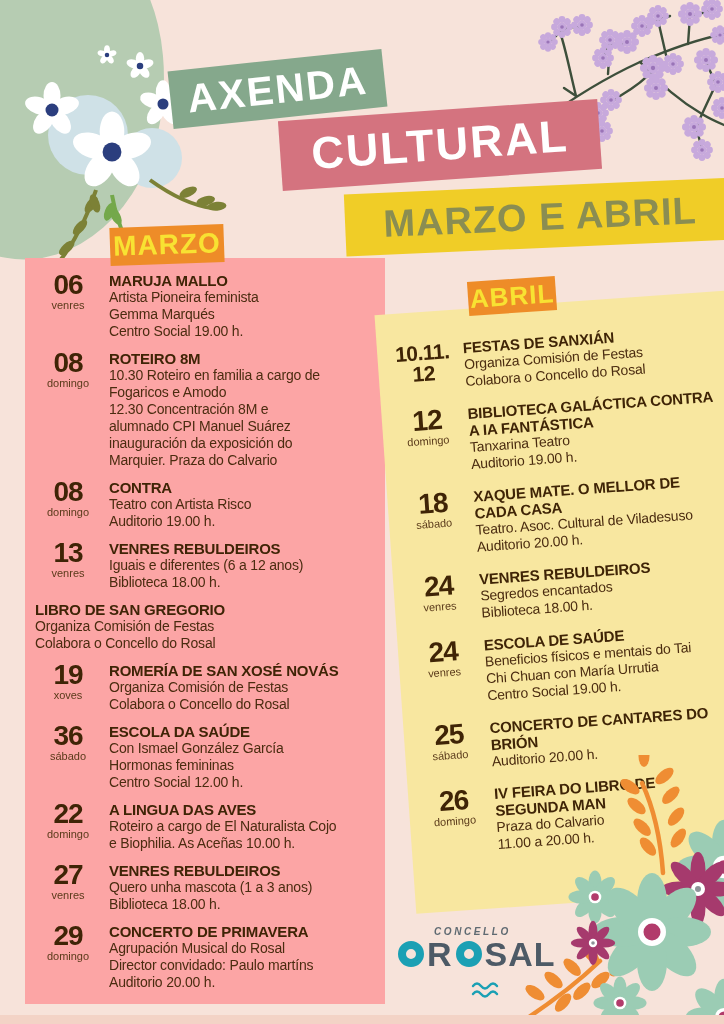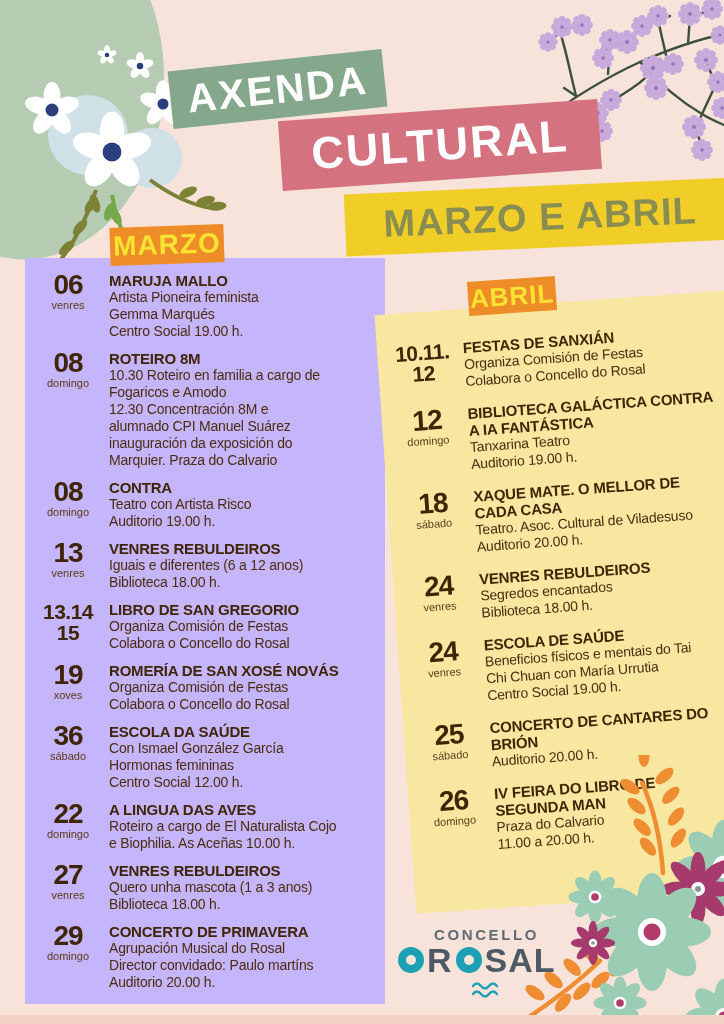--- a/index.html
+++ b/index.html
@@ -18,42 +18,42 @@
   .banner{position:absolute;display:flex;align-items:center;justify-content:center;font-weight:800;}
   .banner-axenda{left:170px;top:60px;width:215px;height:58px;background:#85a88c;transform:rotate(-6deg);
     color:#fff;font-size:40px;letter-spacing:2px;}
   .banner-cultural{left:280px;top:110px;width:320px;height:70px;background:#d4737f;transform:rotate(-4deg);
     color:#fff;font-size:45px;letter-spacing:2px;}
   .banner-period{left:345px;top:186px;width:390px;height:62px;background:#f0cd27;transform:rotate(-2.5deg);
     color:#8a8d52;font-size:38px;letter-spacing:1px;}
 
   
   .panel{position:absolute;box-sizing:border-box;}
-  .panel-marzo{left:25px;top:258px;width:360px;height:746px;background:#c4b5fd;padding:14px 8px 0 10px;}
+  .panel-marzo{left:25px;top:258px;width:360px;height:746px;background:#fca5a5;padding:14px 8px 0 10px;}
   .panel-april{left:395px;top:302px;width:360px;height:600px;background:#f8e7a0;padding:30px 26px 0 12px;transform:rotate(-4deg);}
 
   .tab{position:absolute;display:flex;align-items:center;justify-content:center;background:#ee8c28;
     color:#f8e232;font-weight:800;z-index:5;}
   .tab-marzo{left:110px;top:226px;width:114px;height:38px;font-size:28px;letter-spacing:1px;transform:rotate(-2deg);}
   .tab-april{left:468px;top:279px;width:88px;height:34px;font-size:26px;letter-spacing:1px;transform:rotate(-4deg);}
 
   
   .event{display:flex;gap:8px;margin-bottom:10px;color:#4b2c10;}
   .panel-april .event{margin-bottom:15px;}
   .day-col{width:66px;flex-shrink:0;text-align:center;}
   .day-num{font-size:28px;font-weight:800;line-height:25px;letter-spacing:-1px;color:#3f2406;}
   .day-num.long{font-size:21px;line-height:21px;letter-spacing:-0.5px;}
   .weekday{font-size:11px;line-height:12px;margin-top:2px;color:#5a3a1a;}
   .ev-body{font-size:14px;line-height:17px;letter-spacing:-0.2px;}
   .ev-title{font-weight:800;font-size:15px;line-height:17px;color:#3f2406;white-space:pre-line;}
   .ev-line{white-space:nowrap;}
 
   
   .logo{position:absolute;left:398px;top:926px;width:160px;z-index:6;}
-  .logo-concello{font-size:15px;font-weight:700;letter-spacing:2.6px;color:#5f6a72;margin-left:36px;margin-bottom:3px;}
+  .logo-concello{font-size:10px;font-weight:700;letter-spacing:2.6px;color:#5f6a72;margin-left:36px;margin-bottom:3px;font-style:italic;}
   .rosal-row{display:flex;align-items:center;gap:3px;}
   .ring{width:26px;height:26px;border-radius:50%;border:8.5px solid #1ba0b4;box-sizing:border-box;flex-shrink:0;}
   .rosal-letter{font-size:34px;font-weight:800;color:#4d5a66;line-height:28px;letter-spacing:1px;}
   .waves{position:absolute;left:72px;top:54px;}
 </style>
 </head>
 <body>
 
 <div class="poster">
 
@@ -207,24 +207,20 @@
             <div class="day-num">13</div>
             <div class="weekday">venres</div>
           </div>
           <div class="ev-body">
             <div class="ev-title">VENRES REBULDEIROS</div>
             <div class="ev-line">Iguais e diferentes (6 a 12 anos)</div>
             <div class="ev-line">Biblioteca 18.00 h.</div>
           </div>
         </div>
         <div class="event">
-          <div class="day-col">
-            <div class="day-num long">13.14</div>
-            <div class="day-num long">15</div>
-          </div>
           <div class="ev-body">
             <div class="ev-title">LIBRO DE SAN GREGORIO</div>
             <div class="ev-line">Organiza Comisión de Festas</div>
             <div class="ev-line">Colabora o Concello do Rosal</div>
           </div>
         </div>
         <div class="event">
           <div class="day-col">
             <div class="day-num">19</div>
             <div class="weekday">xoves</div>

